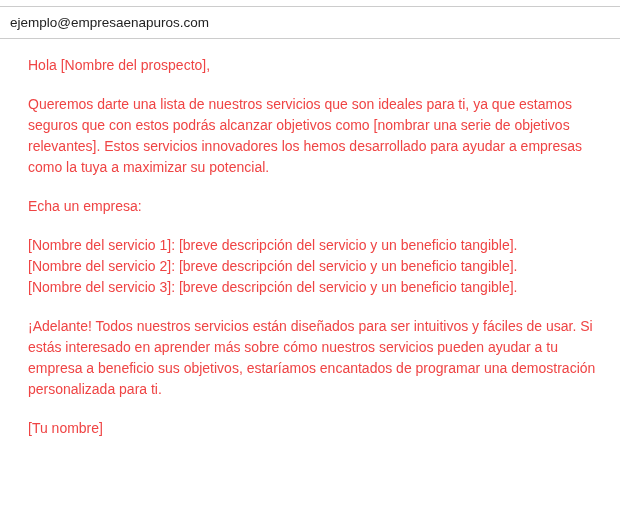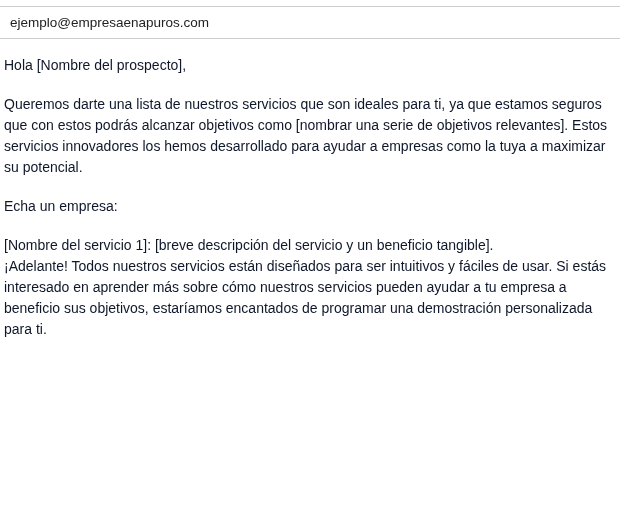--- a/index.html
+++ b/index.html
@@ -1,42 +1,45 @@
 <!DOCTYPE html>
 <html><head>
   <meta charset="utf-8">
   <style>
     * { box-sizing: border-box; margin: 0; padding: 0; }
     body { font-family: Arial, sans-serif; font-size: 13.5px; color: #222; width: 620px; background:#fff;}
     .container { padding: 0; }
     .header-fields { border-top:1px solid #ccc; margin-top:6px;}
     .field-row { border-bottom:1px solid #ccc; padding:8px 10px; font-size:13.5px; color:#222; display:flex; align-items:center;}
     .field-row:first-child { border-top:none;}
-    .body-area { padding:16px 10px 8px 4px; font-size:14px; line-height:1.5; color:#0f172a; min-height:340px;}
+    .body-area { padding:16px 10px 8px 28px; font-size:14px; line-height:1.5; color:#ef4444; min-height:340px;}
     .body-area p { margin-bottom:18px; }
     .body-area p.nomargin { margin-bottom:0; }
     .toolbar { display:flex; align-items:center; padding:10px 14px 14px 18px; border-top:none;}
   </style>
 </head>
 <body>
 
 <div class="container">
 
   <div class="header-fields">
     <div class="field-row">
       <span>ejemplo@empresaenapuros.com</span>
     </div>
   </div>
 
   <div class="body-area">
     <p>Hola [Nombre del prospecto],</p>
     <p>Queremos darte una lista de nuestros servicios que son ideales para ti, ya que estamos seguros que con estos podrás alcanzar objetivos como [nombrar una serie de objetivos relevantes]. Estos servicios innovadores los hemos desarrollado para ayudar a empresas como la tuya a maximizar su potencial.</p>
     <p>Echa un empresa:</p>
     <p class="nomargin">[Nombre del servicio 1]: [breve descripción del servicio y un beneficio tangible].</p>
+    <p class="nomargin">[Nombre del servicio 2]: [breve descripción del servicio y un beneficio tangible].</p>
+    <p>[Nombre del servicio 3]: [breve descripción del servicio y un beneficio tangible].</p>
     <p>¡Adelante! Todos nuestros servicios están diseñados para ser intuitivos y fáciles de usar. Si estás interesado en aprender más sobre cómo nuestros servicios pueden ayudar a tu empresa a beneficio sus objetivos, estaríamos encantados de programar una demostración personalizada para ti.</p>
+    <p>[Tu nombre]</p>
   </div>
 
   <div class="toolbar">
     
 
     
 
     
   </div>
 

